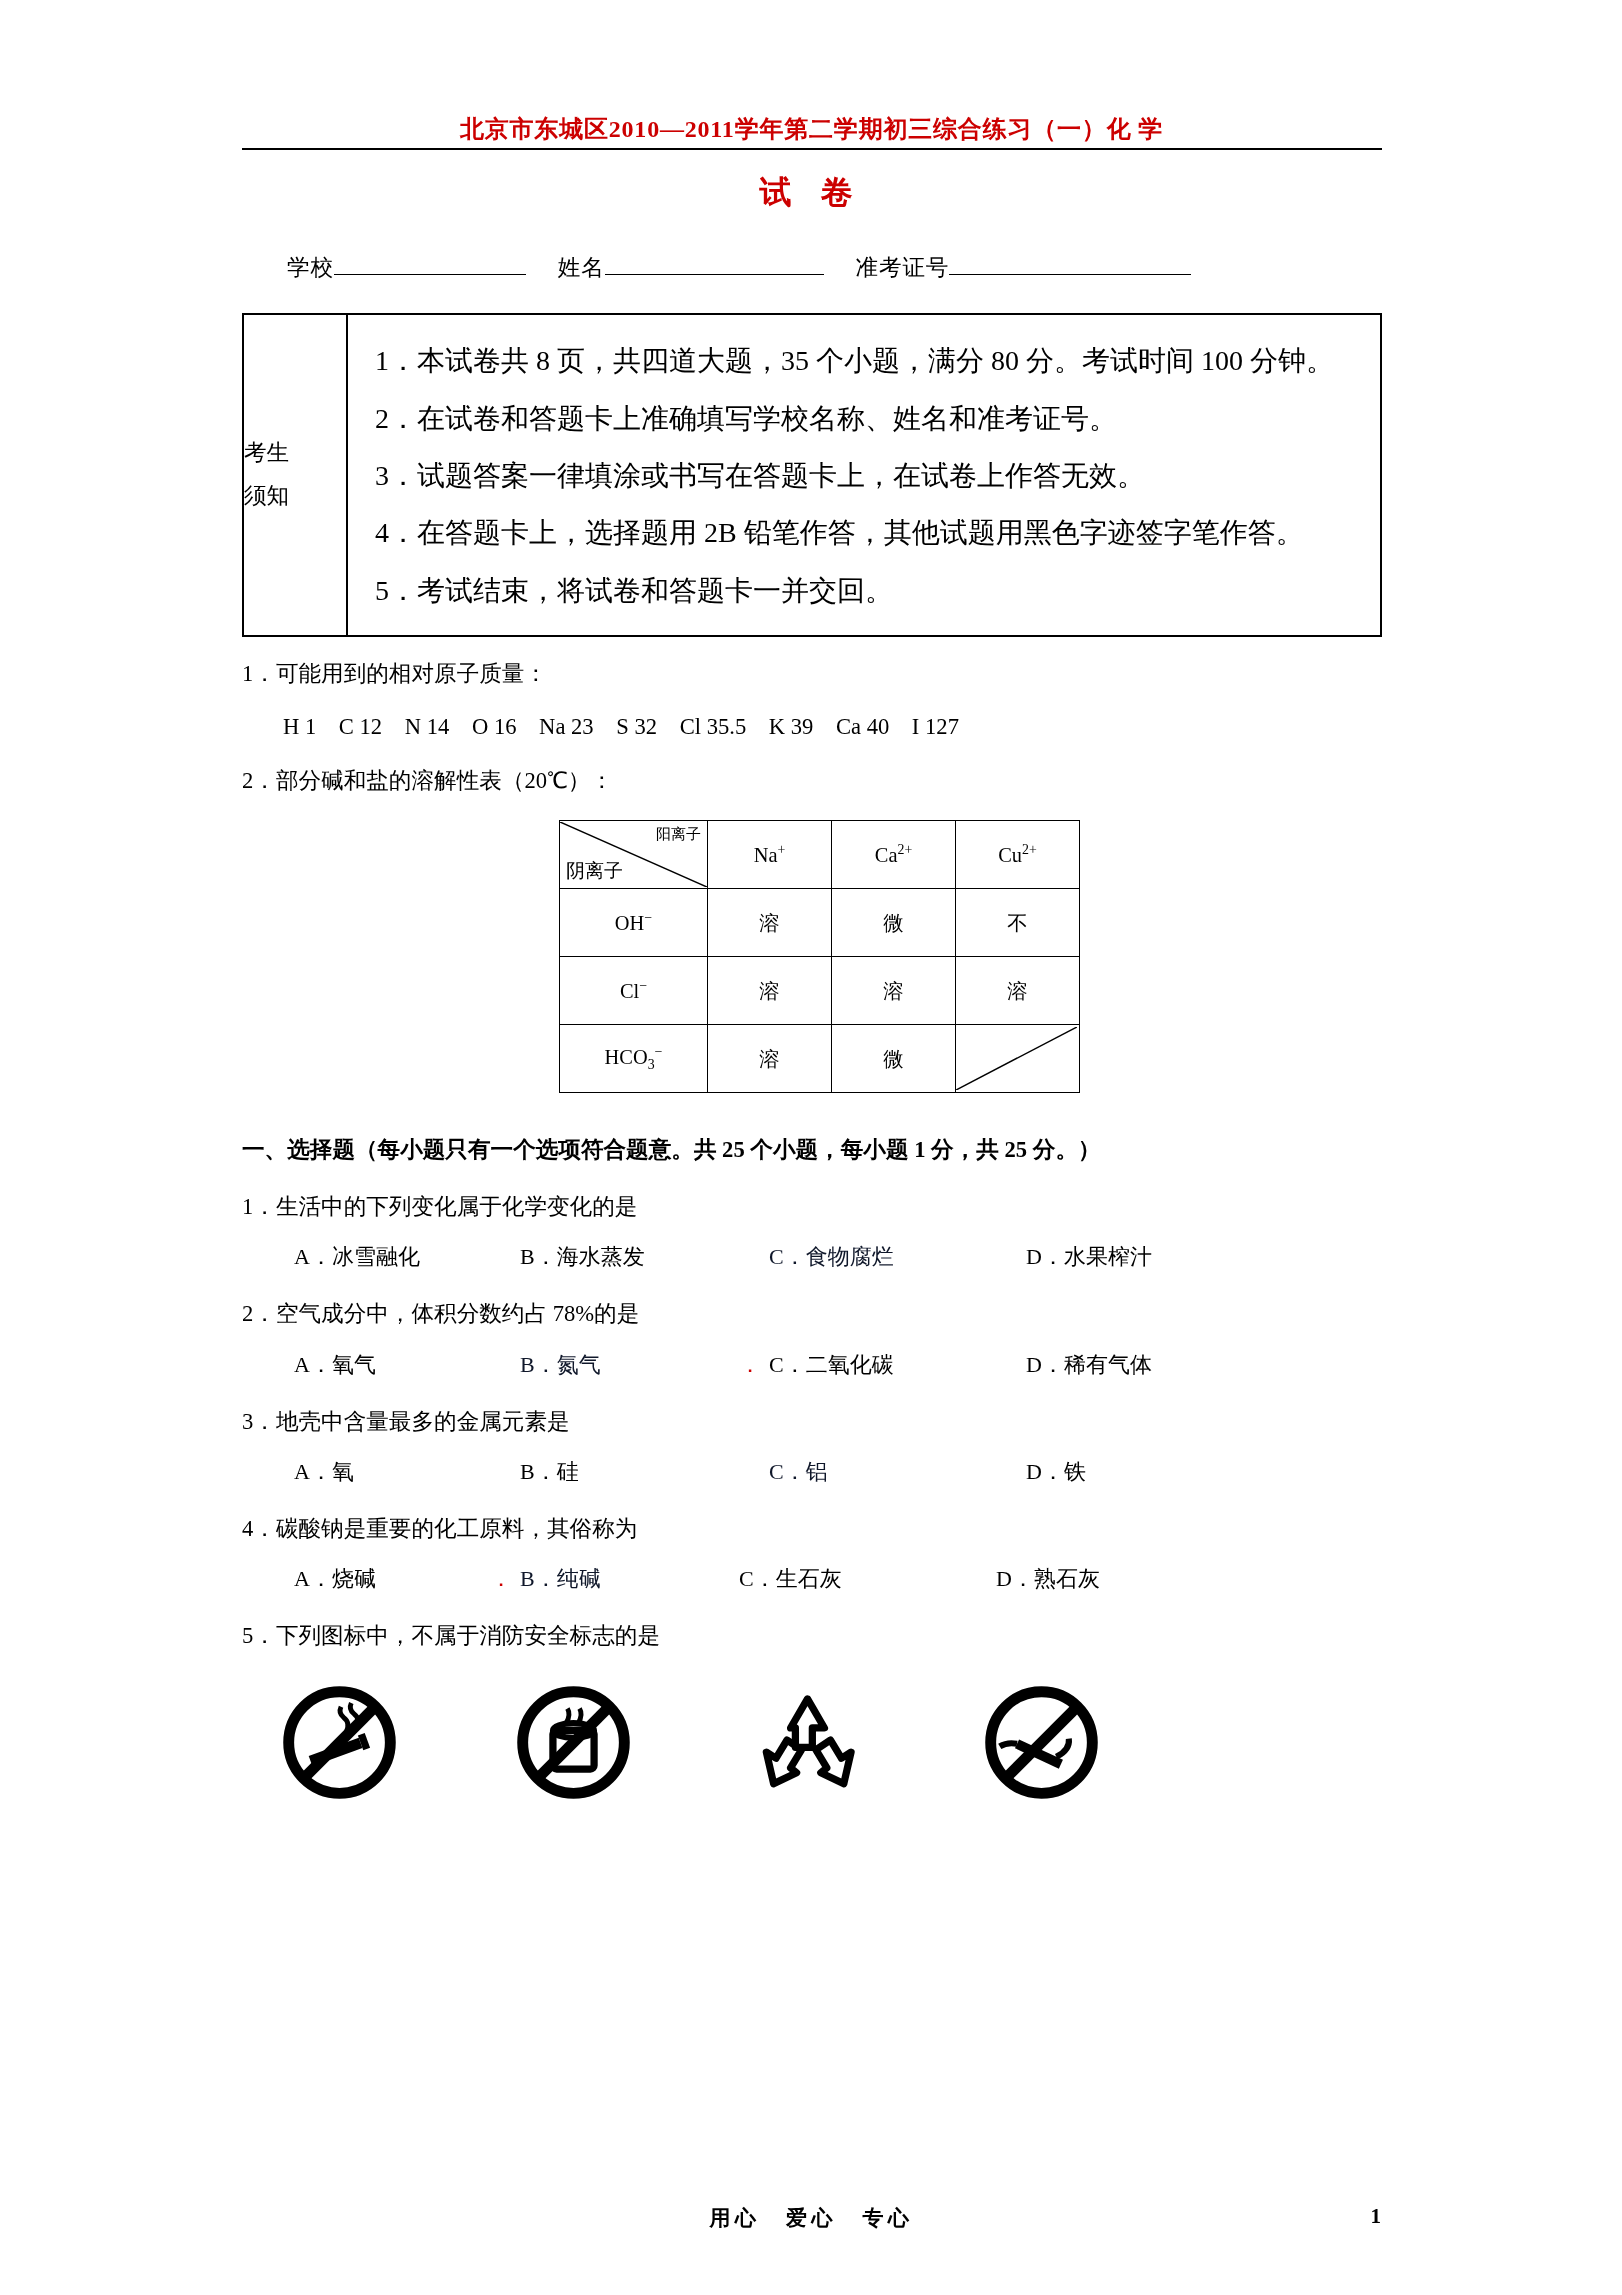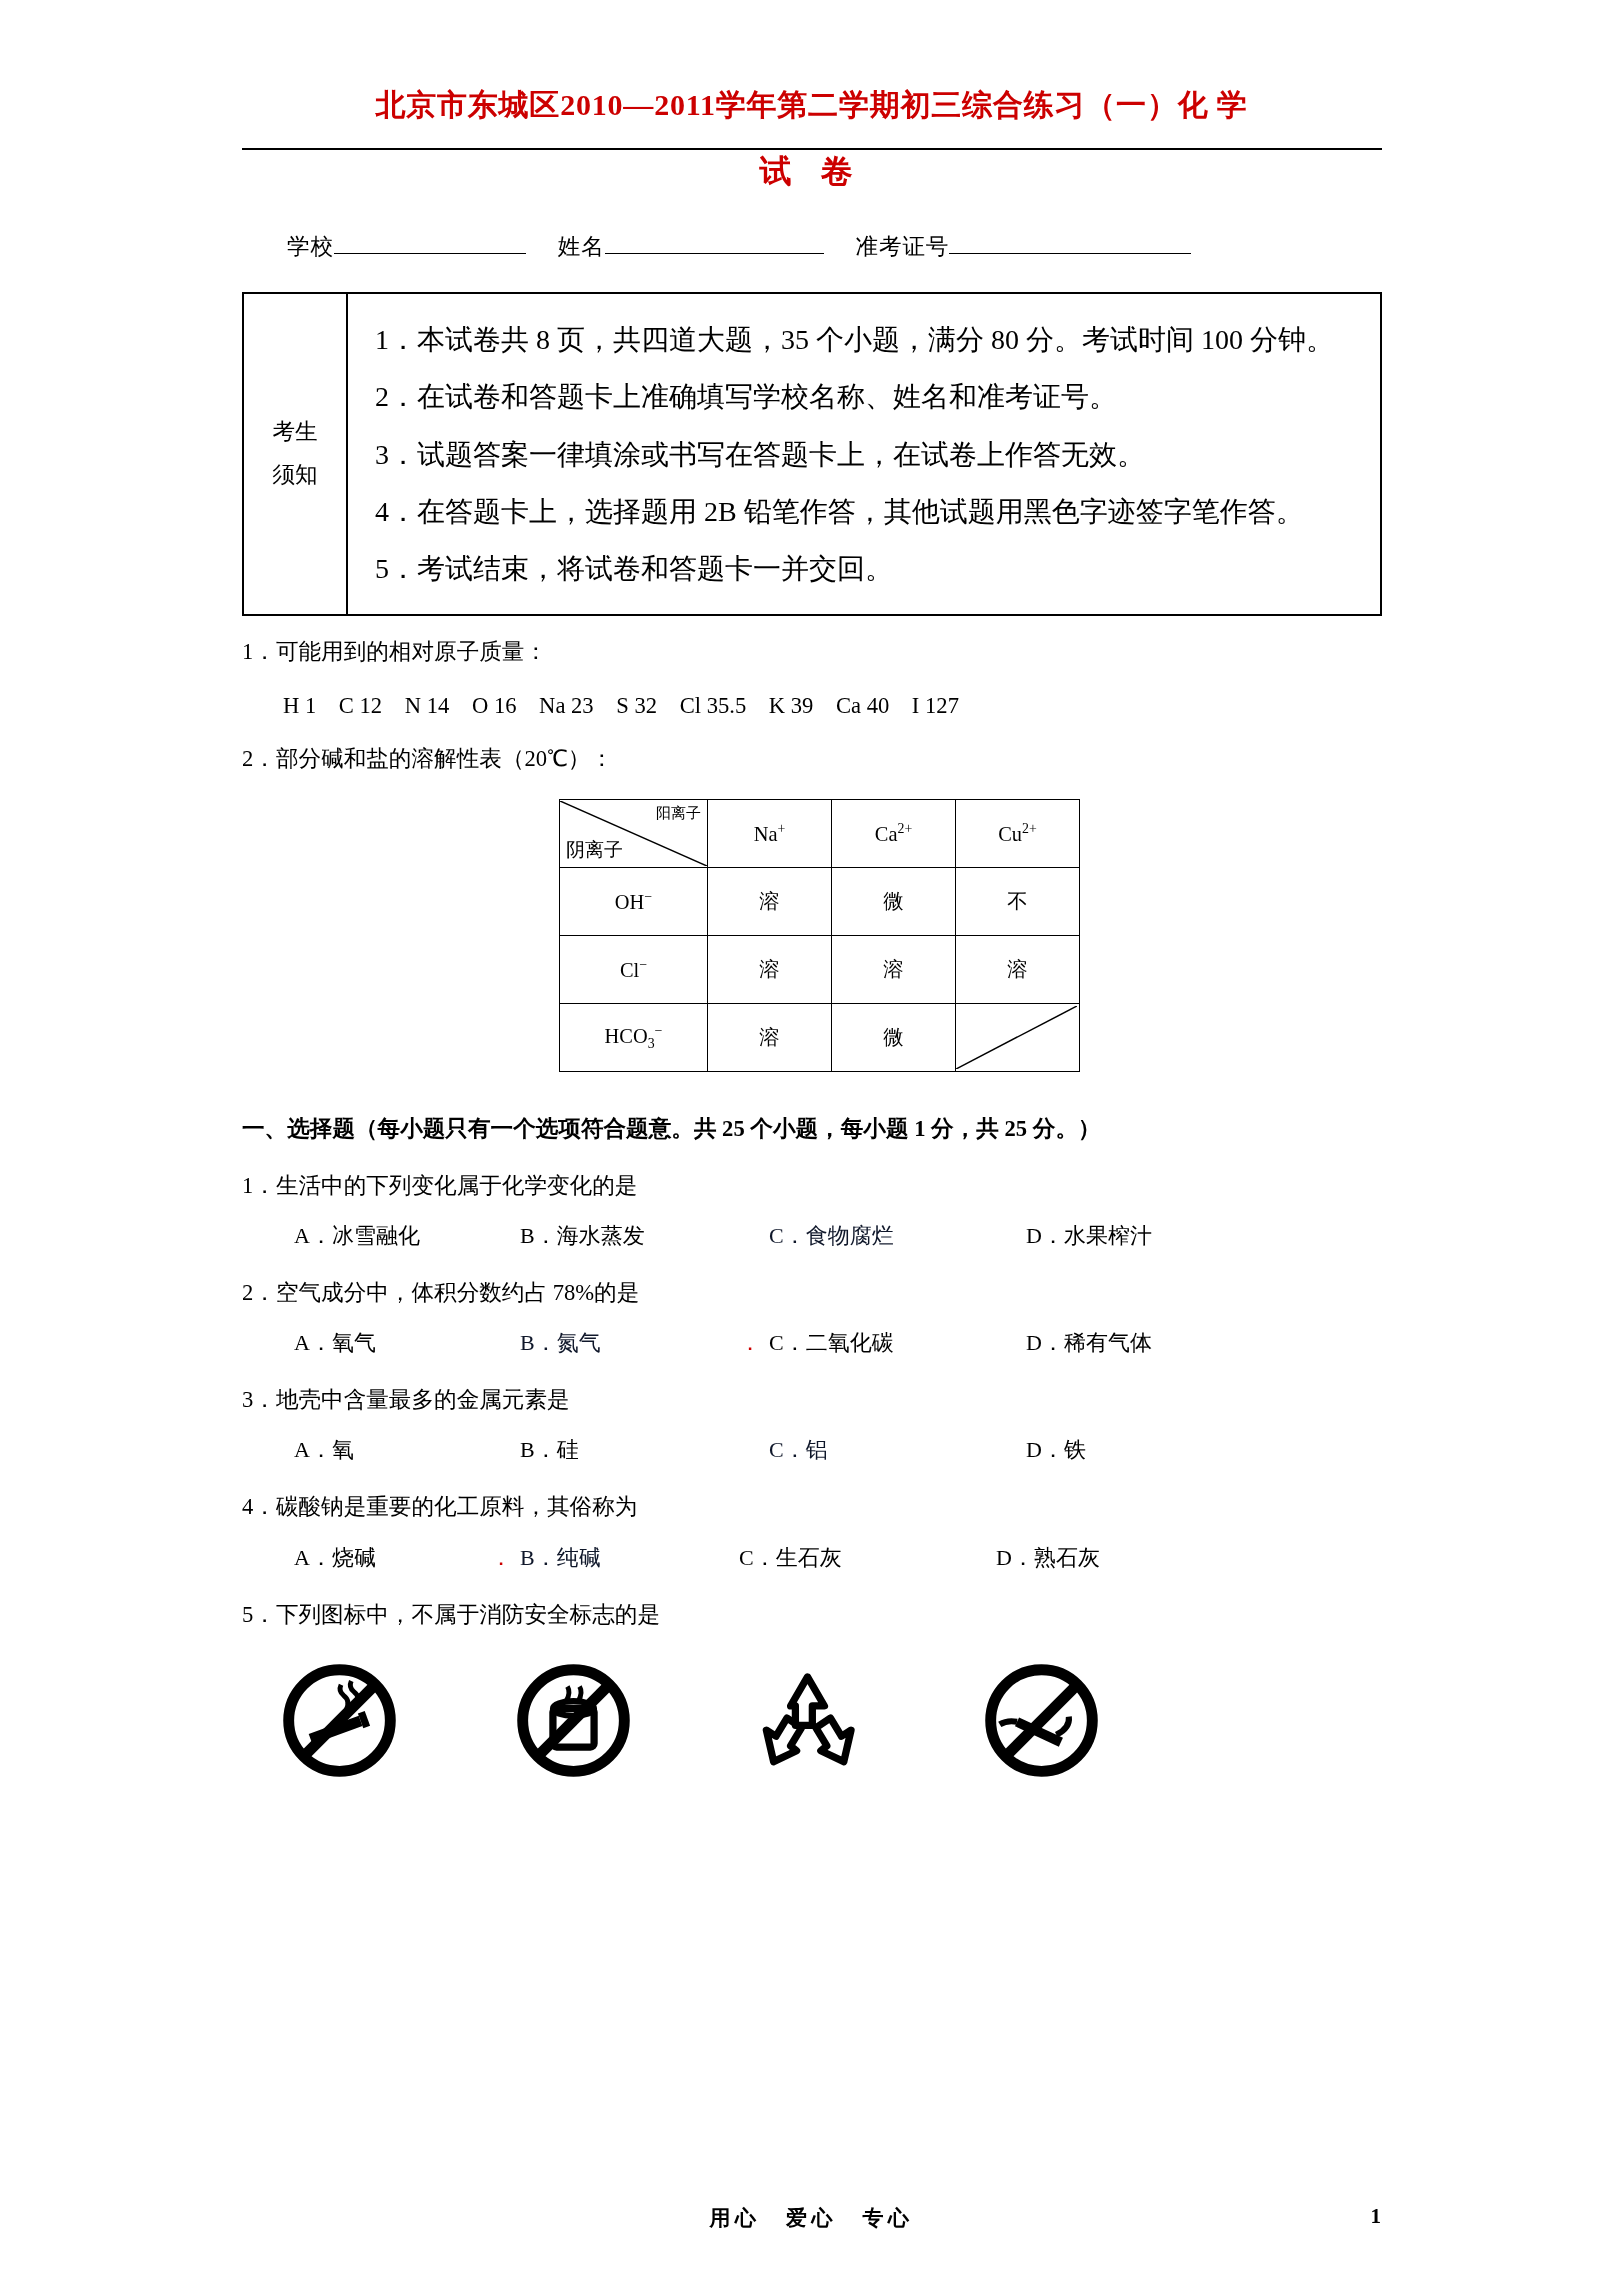--- a/index.html
+++ b/index.html
@@ -28,25 +28,25 @@
   }
   .content {
     position: absolute;
     left: 0;
     top: 0;
     width: 1623px;
   }
   .title {
     color: #cc0000;
     font-weight: bold;
-    font-size: 30px;
+    font-size: 24px;
     text-align: center;
     letter-spacing: 0.8px;
     margin: 0;
-    padding-top: 88px;
+    padding-top: 116px;
     line-height: 1.1;
   }
   .title-line2 {
     color: #cc0000;
     font-weight: bold;
     font-size: 32px;
     text-align: center;
     letter-spacing: 10.6px;
     margin-top: 29px;
   }
@@ -74,21 +74,21 @@
     box-sizing: border-box;
     display: flex;
   }
   .notice-label {
     width: 102px;
     flex: 0 0 102px;
     border-right: 2.3px solid #000;
     display: flex;
     flex-direction: column;
     justify-content: center;
-    align-items: center;
+    align-items: flex-start;
     font-size: 22.6px;
     line-height: 1.9;
   }
   .notice-items {
     flex: 1;
     padding: 16.6px 19.6px 16.6px 27px;
   }
   .notice-items div {
     font-size: 28px;
     line-height: 1.35;

